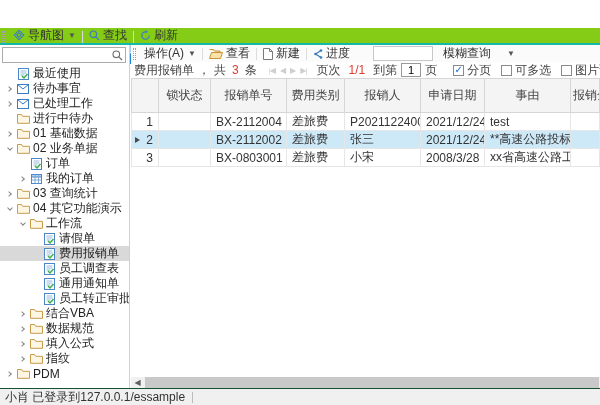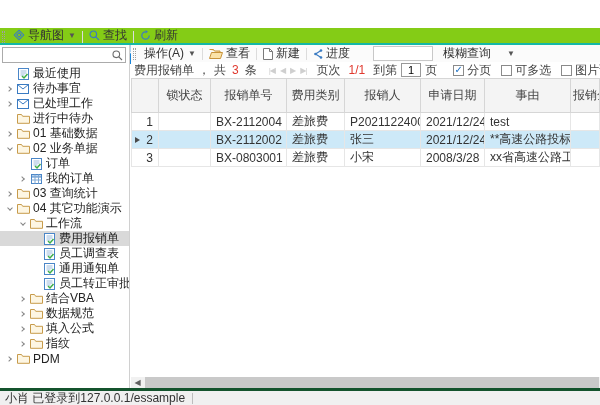--- a/index.html
+++ b/index.html
@@ -58,21 +58,21 @@
   table.grid td:first-child { border-left:1px solid #e6e6e6; }
   td.num { text-align:right; position:relative; padding-right:6px; }
   tr.selected td { background:#cde9f8; }
   .rowmarker { position:absolute; left:3px; top:6px; width:0; height:0; border-left:5px solid #4a4a4a; border-top:3px solid transparent; border-bottom:3px solid transparent; }
 
   .hscroll { position:absolute; left:0; right:0; bottom:0; height:11px; background:#f1f1f1; display:flex; align-items:stretch; }
   .harrow { width:13px; display:flex; align-items:center; justify-content:center; color:#606060; font-size:8px; }
   .hthumb { flex:1 1 auto; background:#c9c9c9; margin:0 1px; }
 
   
-  .statusbar { position:absolute; left:0; right:0; bottom:0; height:17px; background:#f0f0f0; border-top:3px solid #14532d; display:flex; align-items:center; padding-left:5px; font-size:12px; color:#333; }
+  .statusbar { position:absolute; left:0; right:0; bottom:0; height:17px; background:#f0f0f0; border-top:1px solid #14532d; display:flex; align-items:center; padding-left:5px; font-size:12px; color:#333; }
   .sbsep { width:1px; height:11px; background:#bdbdbd; margin-left:7px; }
 
   svg { display:block; }
 </style>
 </head>
 <body>
 
 <div class="window">
 
   <div class="tabbar">
@@ -256,20 +256,31 @@
             <i></i>
           </span>
         <span class="ticon">
             <svg width="13" height="11" viewBox="0 0 13 11">
               <path d="M0.5 1.5h4l1.2 1.8h6.8v7h-12z" fill="#fdf6e3" stroke="#c79b4b"></path>
             </svg>
           </span>
         <span class="tlabel">工作流</span>
       </div>
 
+      <div class="trow lvl2">
+        <span class="chev"></span>
+        <span class="ticon">
+            <svg width="11" height="12" viewBox="0 0 11 12">
+              <rect x="0.5" y="0.5" width="10" height="11" fill="#fff" stroke="#4a86c8"></rect>
+              <path d="M2.5 3h6M2.5 5h6M2.5 7h4" stroke="#9bbbdd"></path>
+              <path d="M4 8l2 2 3.5-4" stroke="#3fae49" stroke-width="1.5" fill="none"></path>
+            </svg>
+          </span>
+        <span class="tlabel">请假单</span>
+      </div>
 
       <div class="trow lvl2 sel">
         <span class="chev"></span>
         <span class="ticon">
             <svg width="11" height="12" viewBox="0 0 11 12">
               <rect x="0.5" y="0.5" width="10" height="11" fill="#fff" stroke="#4a86c8"></rect>
               <path d="M2.5 3h6M2.5 5h6M2.5 7h4" stroke="#9bbbdd"></path>
               <path d="M4 8l2 2 3.5-4" stroke="#3fae49" stroke-width="1.5" fill="none"></path>
             </svg>
           </span>

